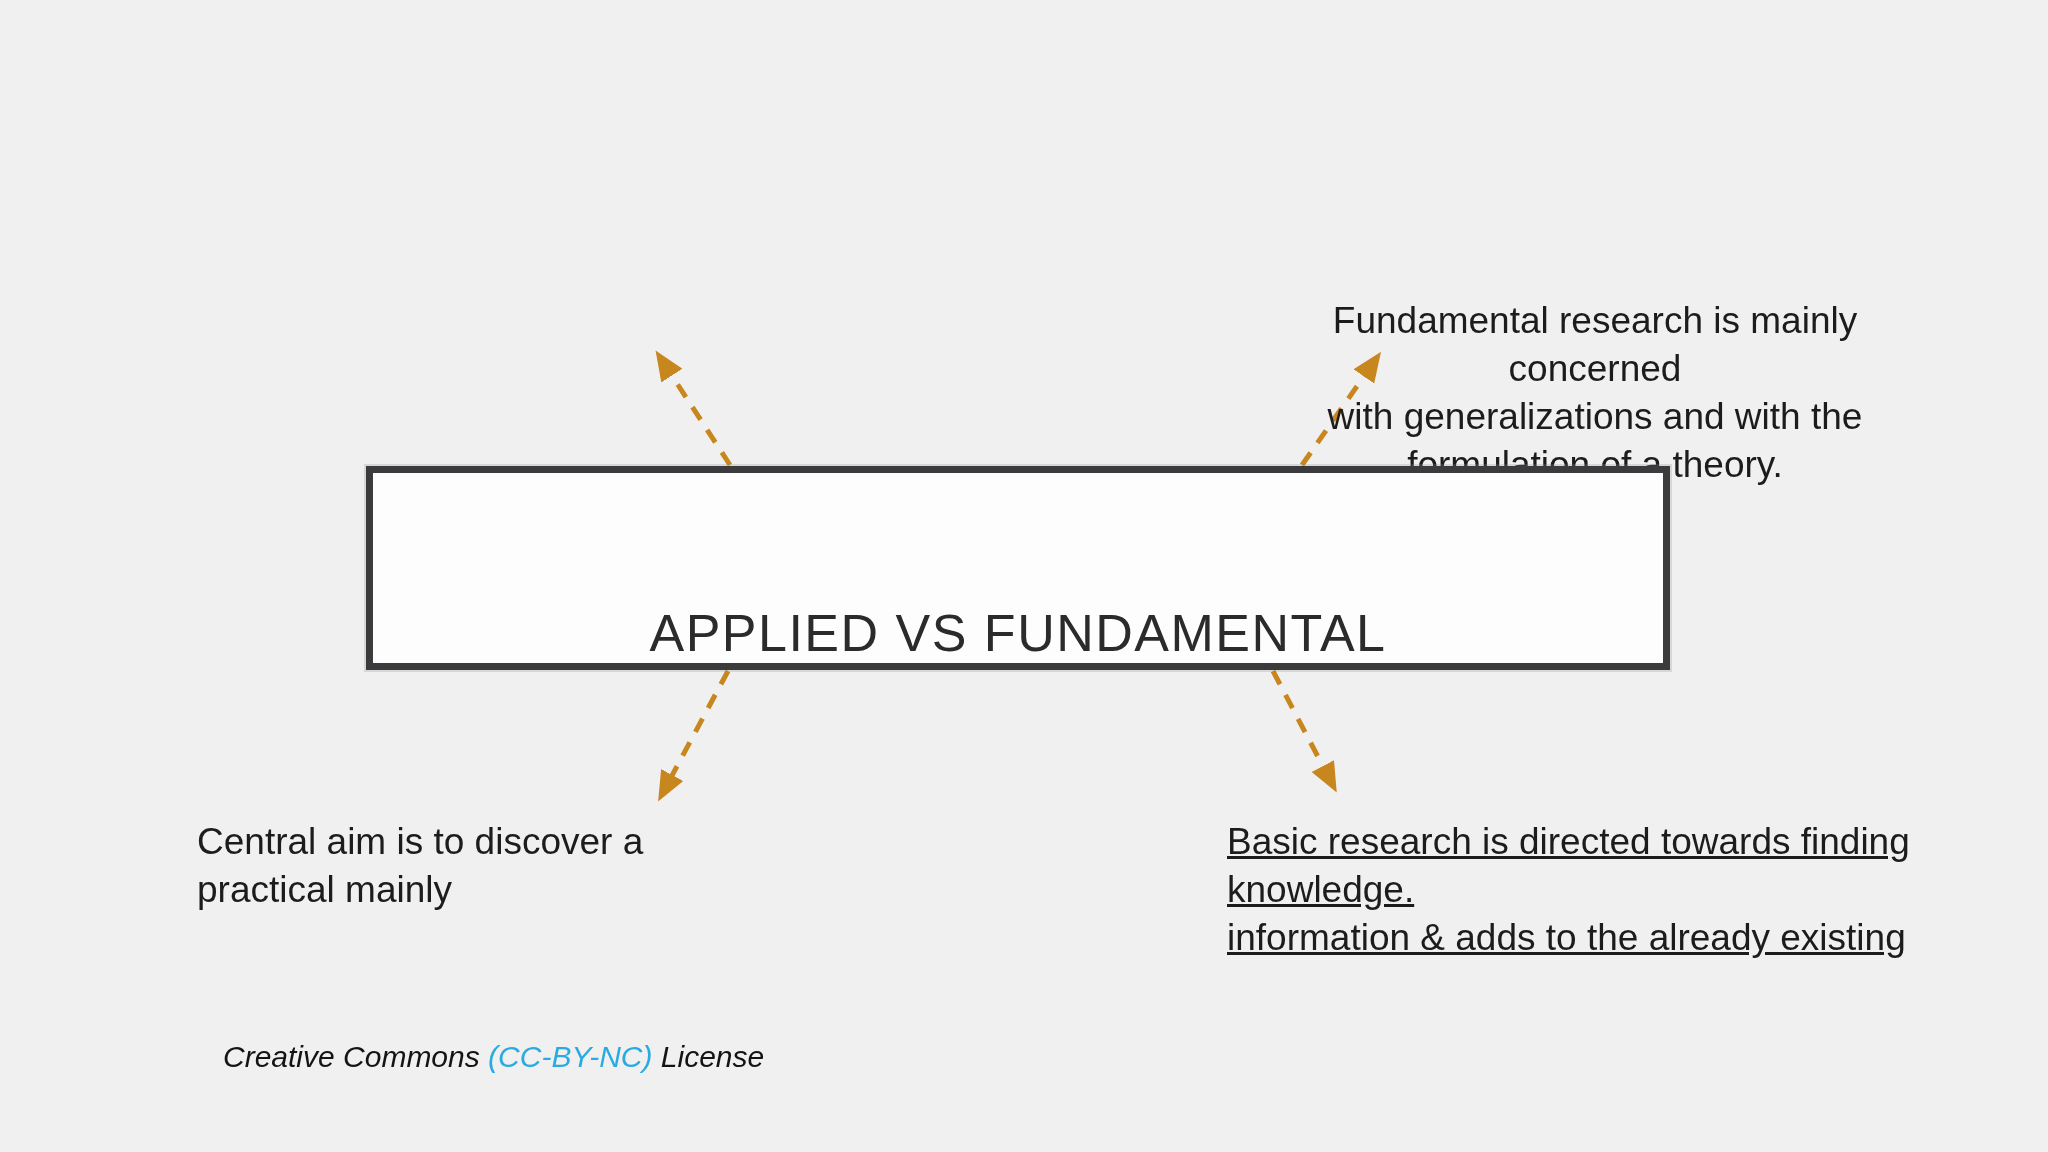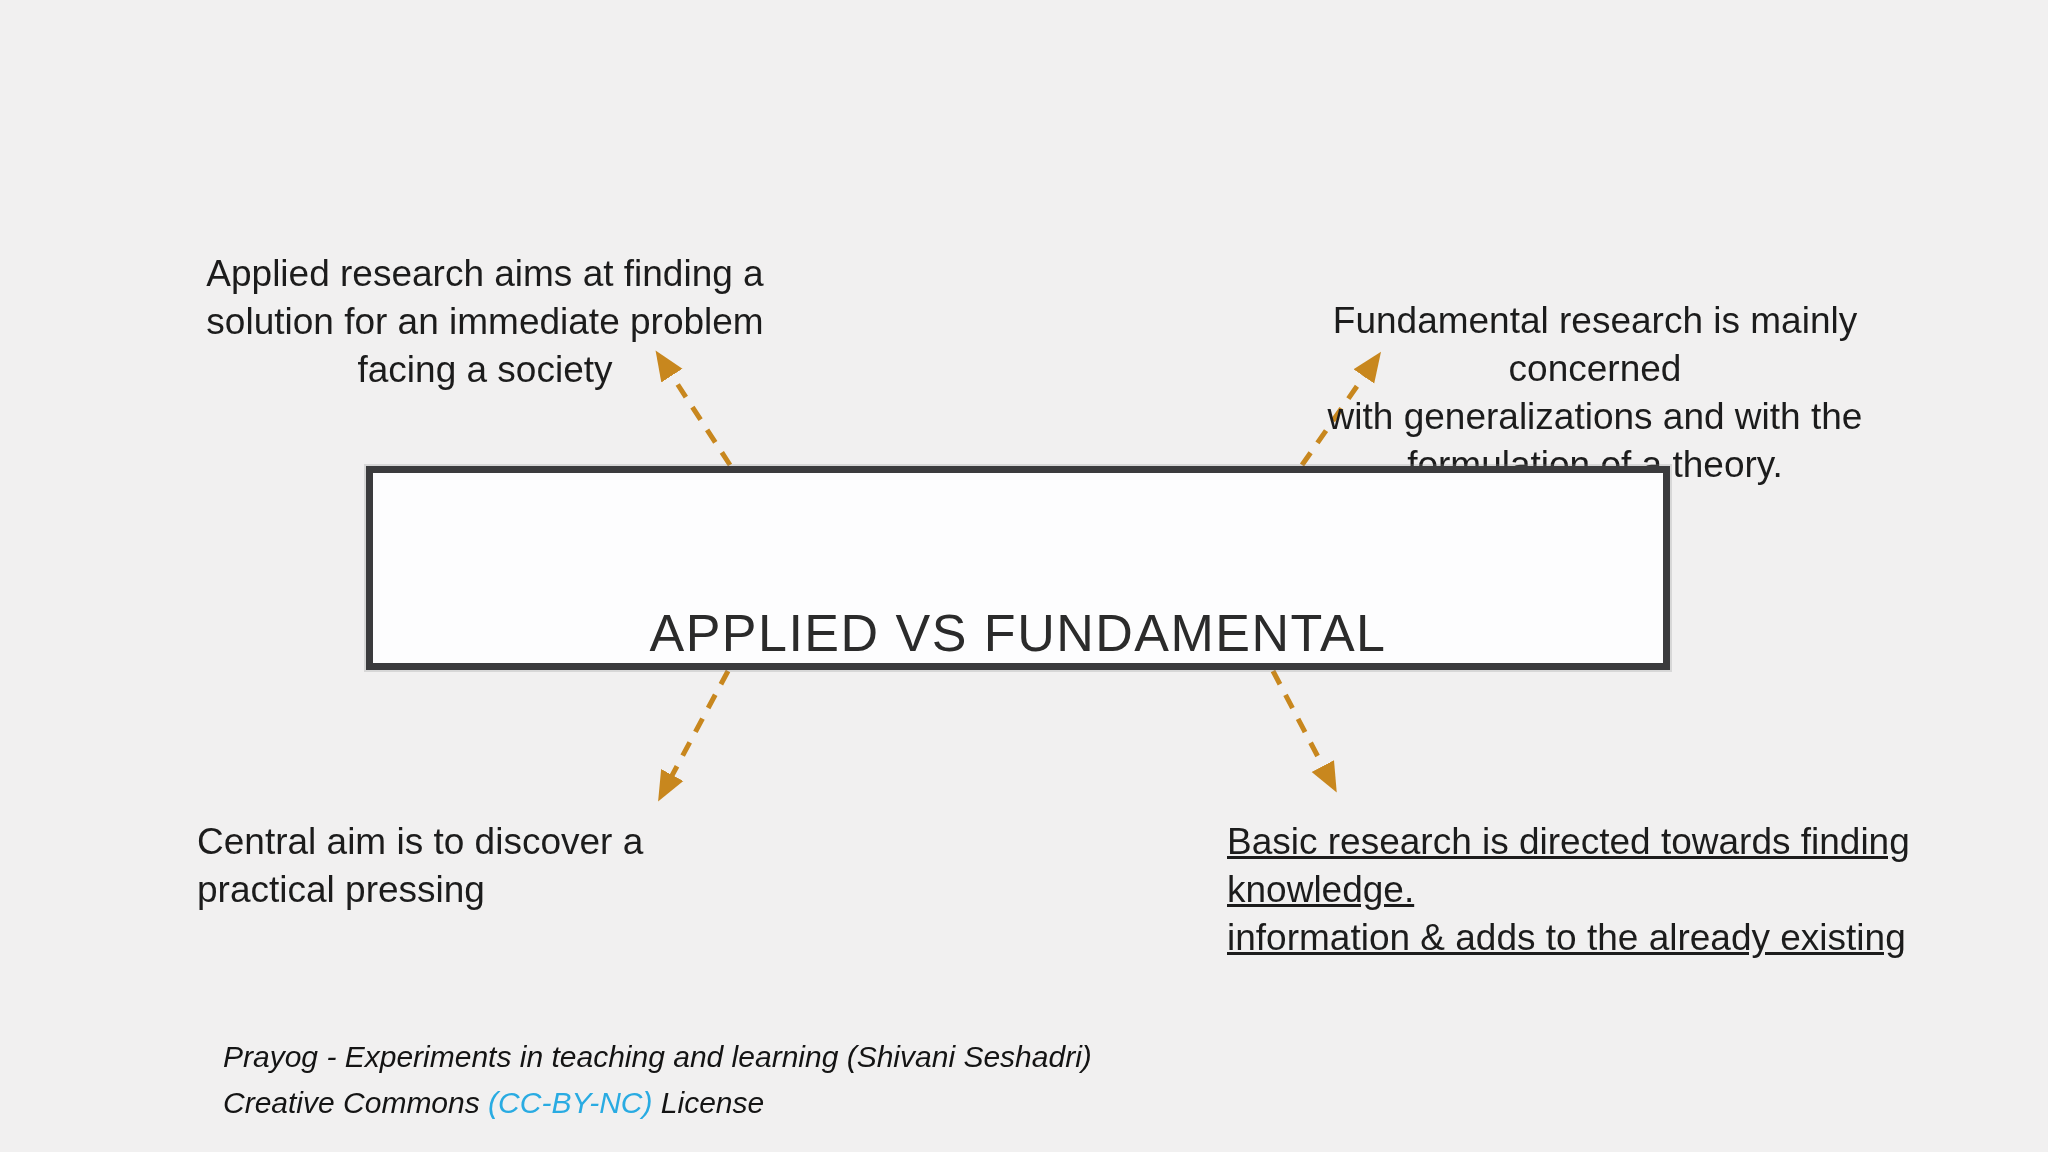--- a/index.html
+++ b/index.html
@@ -81,47 +81,41 @@
       <marker id="arrowhead" viewBox="0 0 10 10" refX="3" refY="5" markerWidth="6" markerHeight="6" orient="auto">
         <path id="arrowhead-path" d="M 0 0.8 L 10 5 L 0 9.2 Z"></path>
       </marker>
     </defs>
     <line class="arrow-line" x1="730" y1="465" x2="667" y2="368" marker-end="url(#arrowhead)"></line>
     <line class="arrow-line" x1="1302" y1="465" x2="1369" y2="369" marker-end="url(#arrowhead)"></line>
     <line class="arrow-line" x1="728" y1="671" x2="668" y2="783" marker-end="url(#arrowhead)"></line>
     <line class="arrow-line" x1="1273" y1="671" x2="1327" y2="774" marker-end="url(#arrowhead)"></line>
   </svg>
 
-  <div class="note centered note-top-left">
-    <div>Applied research aims at finding a</div>
-    <div>solution for an immediate problem</div>
-    <div>facing a society</div>
-  </div>
 
   <div class="note centered note-top-right">
     <div>Fundamental research is mainly concerned</div>
     <div>with generalizations and with the</div>
     <div>formulation of a theory.</div>
   </div>
 
   <div class="title-box">
     <h1>APPLIED VS FUNDAMENTAL</h1>
   </div>
 
   <div class="note note-bottom-left">
     <div>Central aim is to discover a</div>
-    <div>practical pressing</div>
+    <div>practical mainly</div>
   </div>
 
   <div class="note note-bottom-right">
     <div>Basic research is directed towards finding</div>
     <div>knowledge.</div>
     <div>information &amp; adds to the already existing</div>
   </div>
 
   <div class="footer">
-    <div>Prayog - Experiments in teaching and learning (Shivani Seshadri)</div>
     <div>
       <span>Creative Commons </span><span class="cc-link">(CC-BY-NC)</span><span> License</span>
     </div>
   </div>
 
 </div>
 
 </body></html>

